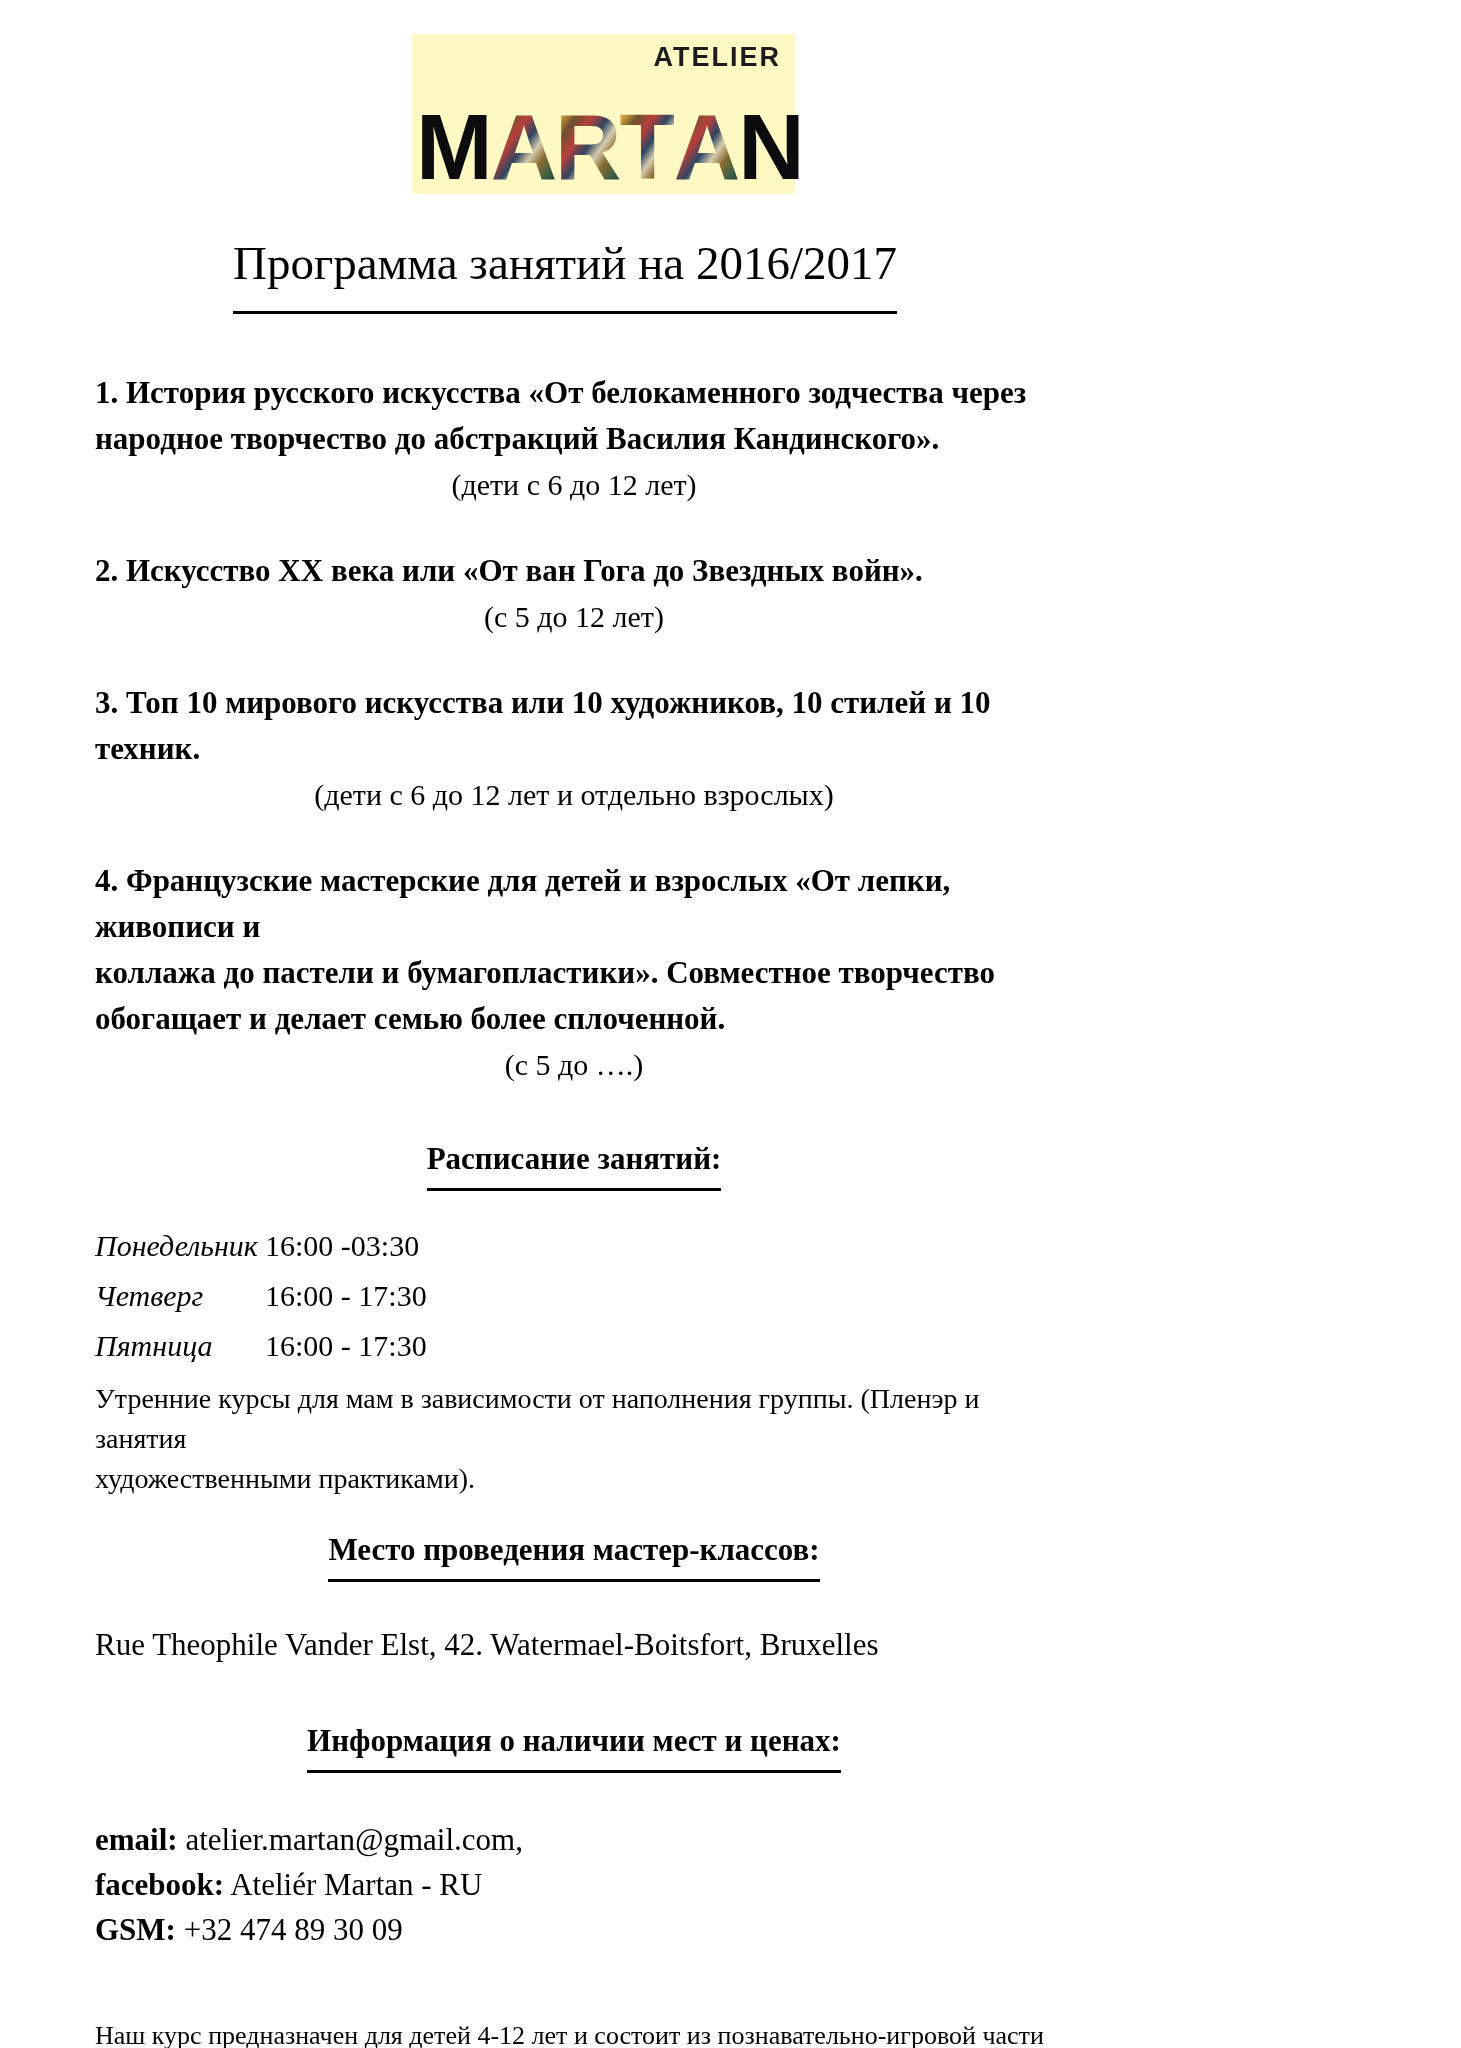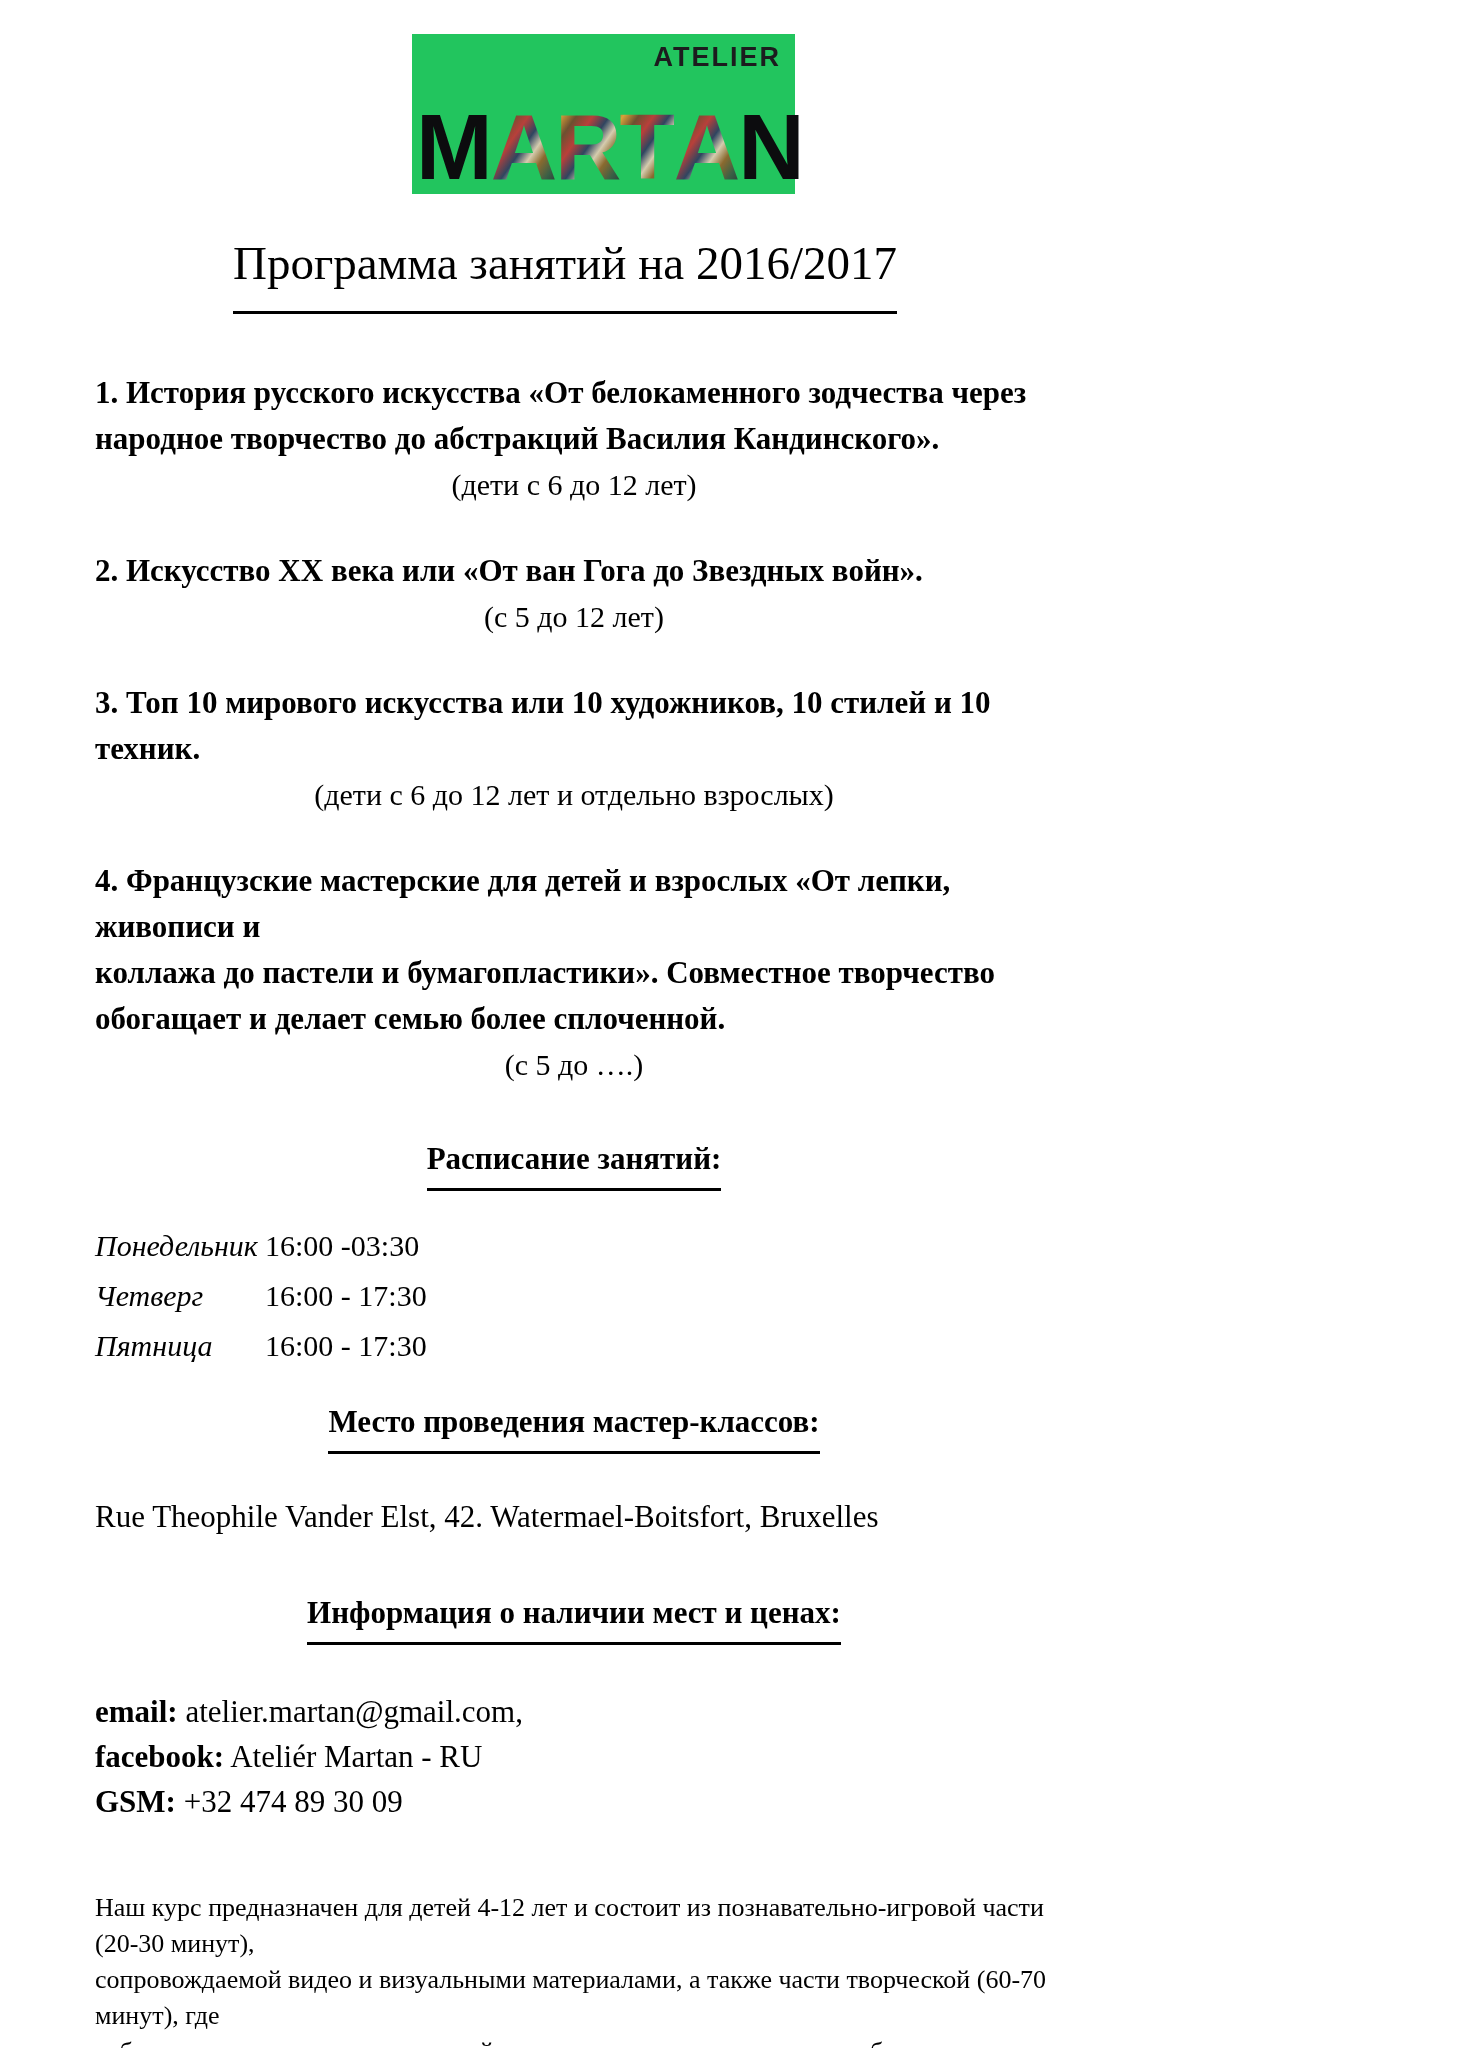--- a/index.html
+++ b/index.html
@@ -15,21 +15,21 @@
     color: #000000;
     position: relative;
   }
 
   
   .logo-box {
     position: relative;
     margin: 34px 0 0 412px;
     width: 383px;
     height: 160px;
-    background: #22c55e;
+    background: #fef9c3;
   }
   .logo-atelier {
     position: absolute;
     top: 8px;
     right: 14px;
     font-family: "Liberation Sans", sans-serif;
     font-weight: bold;
     font-size: 27px;
     letter-spacing: 2px;
     color: #1c1c1e;
@@ -191,20 +191,22 @@
       <span class="schedule-day">Понедельник</span><span class="schedule-time">16:00 -03:30</span>
     </div>
     <div class="schedule-row">
       <span class="schedule-day">Четверг</span><span class="schedule-time">16:00 - 17:30</span>
     </div>
     <div class="schedule-row">
       <span class="schedule-day">Пятница</span><span class="schedule-time">16:00 - 17:30</span>
     </div>
   </div>
 
+  <p class="schedule-note">Утренние курсы для мам в зависимости от наполнения группы. (Пленэр и занятия
+художественными практиками).</p>
 
   <p class="section-head head-location">
     <span>Место проведения мастер-классов:</span>
   </p>
   <p class="address-line">Rue Theophile Vander Elst, 42. Watermael-Boitsfort, Bruxelles</p>
 
   <p class="section-head head-info">
     <span>Информация о наличии мест и ценах:</span>
   </p>
 

